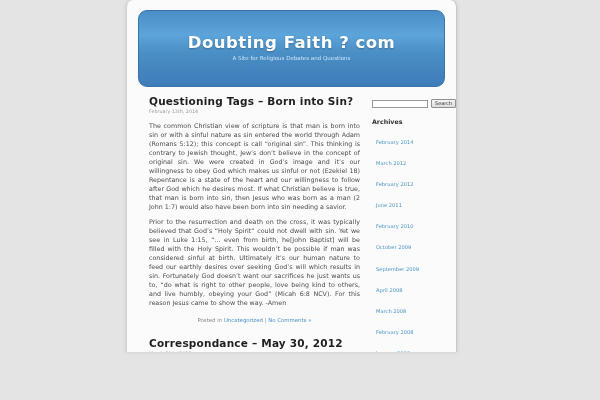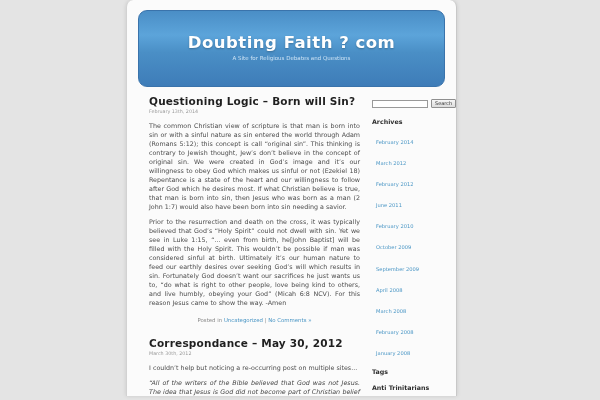--- a/index.html
+++ b/index.html
@@ -3,21 +3,21 @@
 <meta charset="utf-8">
 <style>
   * { box-sizing: border-box; margin: 0; padding: 0; }
   html, body { width: 600px; height: 400px; overflow: hidden; }
   body {
     background: #e4e4e4;
     font-family: "DejaVu Sans", "Liberation Sans", sans-serif;
   }
   .page-column {
     width: 331px;
-    height: 396px;
+    height: 352px;
     margin-left: 126px;
     background: #fbfbfb;
     border-left: 1px solid #d2d2d2;
     border-right: 1px solid #c8c8c8;
     border-top-left-radius: 7px;
     border-top-right-radius: 7px;
     box-shadow: 0 0 4px rgba(0,0,0,0.12);
     overflow: hidden;
   }
   .site-header {
@@ -135,21 +135,21 @@
   <div class="site-header">
     <div class="site-title">Doubting Faith ? com</div>
     <div class="site-subtitle">A Site for Religious Debates and Questions</div>
   </div>
 
   <div class="main-area">
 
     <div class="posts-col">
 
       <div class="post">
-        <h2 class="post-title">Questioning Logic – Born will Sin?</h2>
+        <h2 class="post-title">Questioning Tags – Born into Sin?</h2>
         <div class="post-date">February 13th, 2014</div>
         <div class="post-body">
 
         <p>The common Christian view of scripture is that man is born into sin or with a sinful nature as sin entered the world through Adam (Romans 5:12); this concept is call “original sin”. This thinking is contrary to Jewish thought, Jew’s don’t believe in the concept of original sin. We were created in God’s image and it’s our willingness to obey God which makes us sinful or not (Ezekiel 18) Repentance is a state of the heart and our willingness to follow after God which he desires most. If what Christian believe is true, that man is born into sin, then Jesus who was born as a man (2 John 1:7) would also have been born into sin needing a savior.</p>
             <p>Prior to the resurrection and death on the cross, it was typically believed that God’s “Holy Spirit” could not dwell with sin. Yet we see in Luke 1:15, “... even from birth, he[John Baptist] will be filled with the Holy Spirit. This wouldn’t be possible if man was considered sinful at birth. Ultimately it’s our human nature to feed our earthly desires over seeking God’s will which results in sin. Fortunately God doesn’t want our sacrifices he just wants us to, “do what is right to other people, love being kind to others, and live humbly, obeying your God” (Micah 6:8 NCV). For this reason Jesus came to show the way. -Amen</p>
           </div>
         <div class="post-meta">
           <span>Posted in </span><a>Uncategorized</a><span> | </span><a>No Comments »</a>
         </div>
       </div>

